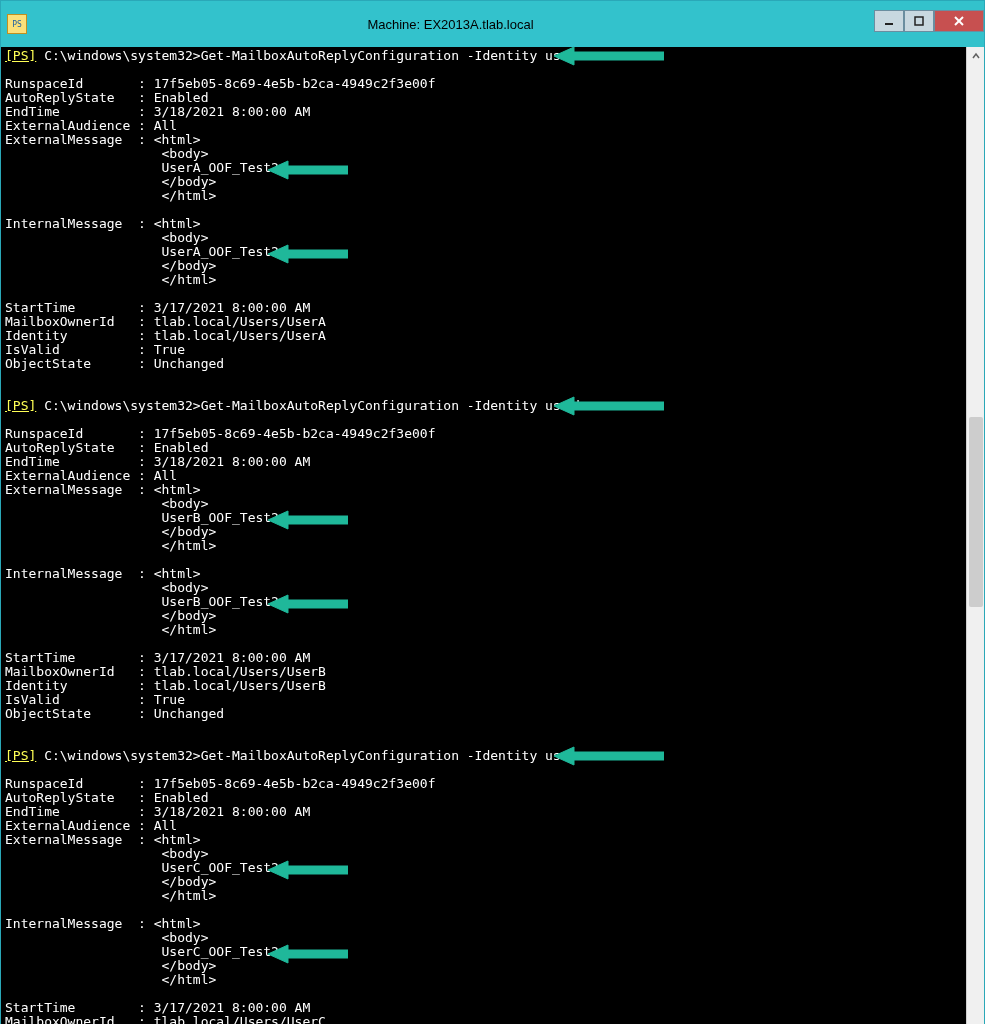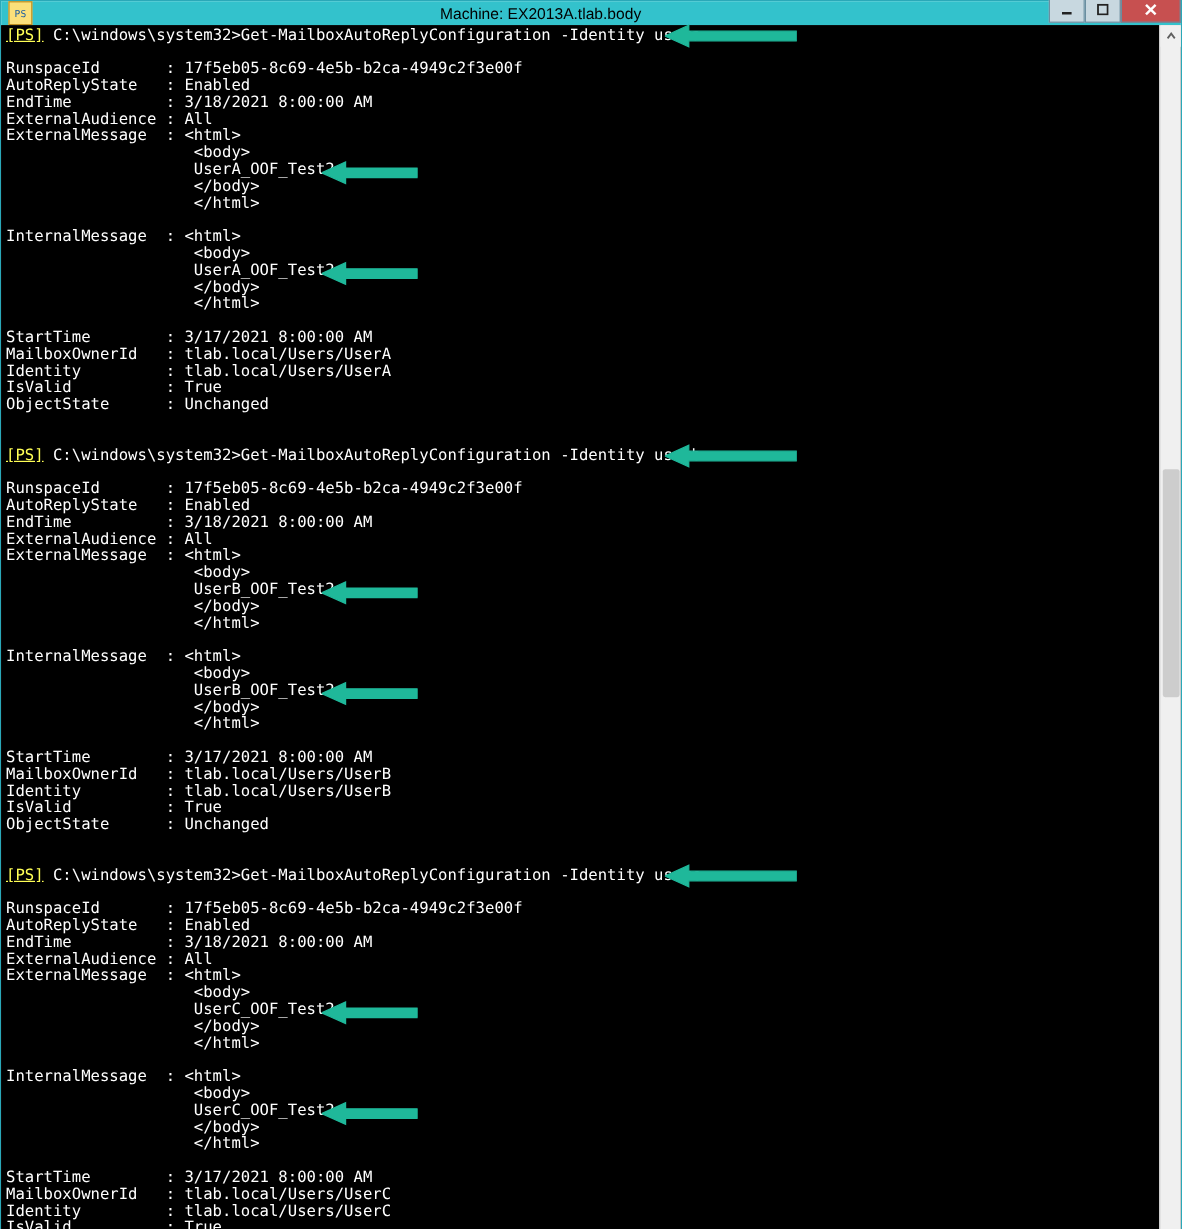--- a/index.html
+++ b/index.html
@@ -8,21 +8,21 @@
     padding: 0;
     background: #fff;
     font-family: Consolas, "Lucida Console", monospace;
     width: 985px;
   }
   .window {
     width: 985px;
     border: 1px solid #2aa8b8;
   }
   .titlebar {
-    height: 20px;
+    height: 46px;
     background: #33c2cc;
     display: flex;
     align-items: center;
     position: relative;
     gap: 40px;
   }
   .title-icon {
     width: 20px;
     height: 20px;
     margin-left: 6px;
@@ -109,21 +109,21 @@
   }
   .arrow svg { display: block; }
 </style>
 </head>
 <body>
 
 <div class="window">
 
   <div class="titlebar">
     <div class="title-icon">PS</div>
-    <div class="title-text">Machine: EX2013A.tlab.body</div>
+    <div class="title-text">Machine: EX2013A.tlab.local</div>
     <div class="win-controls">
       <div class="win-btn">
         <svg width="10" height="10">
             <line x1="1" y1="8" x2="9" y2="8" stroke="#222" stroke-width="2"></line>
           </svg>
       </div>
       <div class="win-btn">
         <svg width="10" height="10">
             <rect x="1" y="1" width="8" height="8" fill="none" stroke="#222" stroke-width="1.5"></rect>
           </svg>

